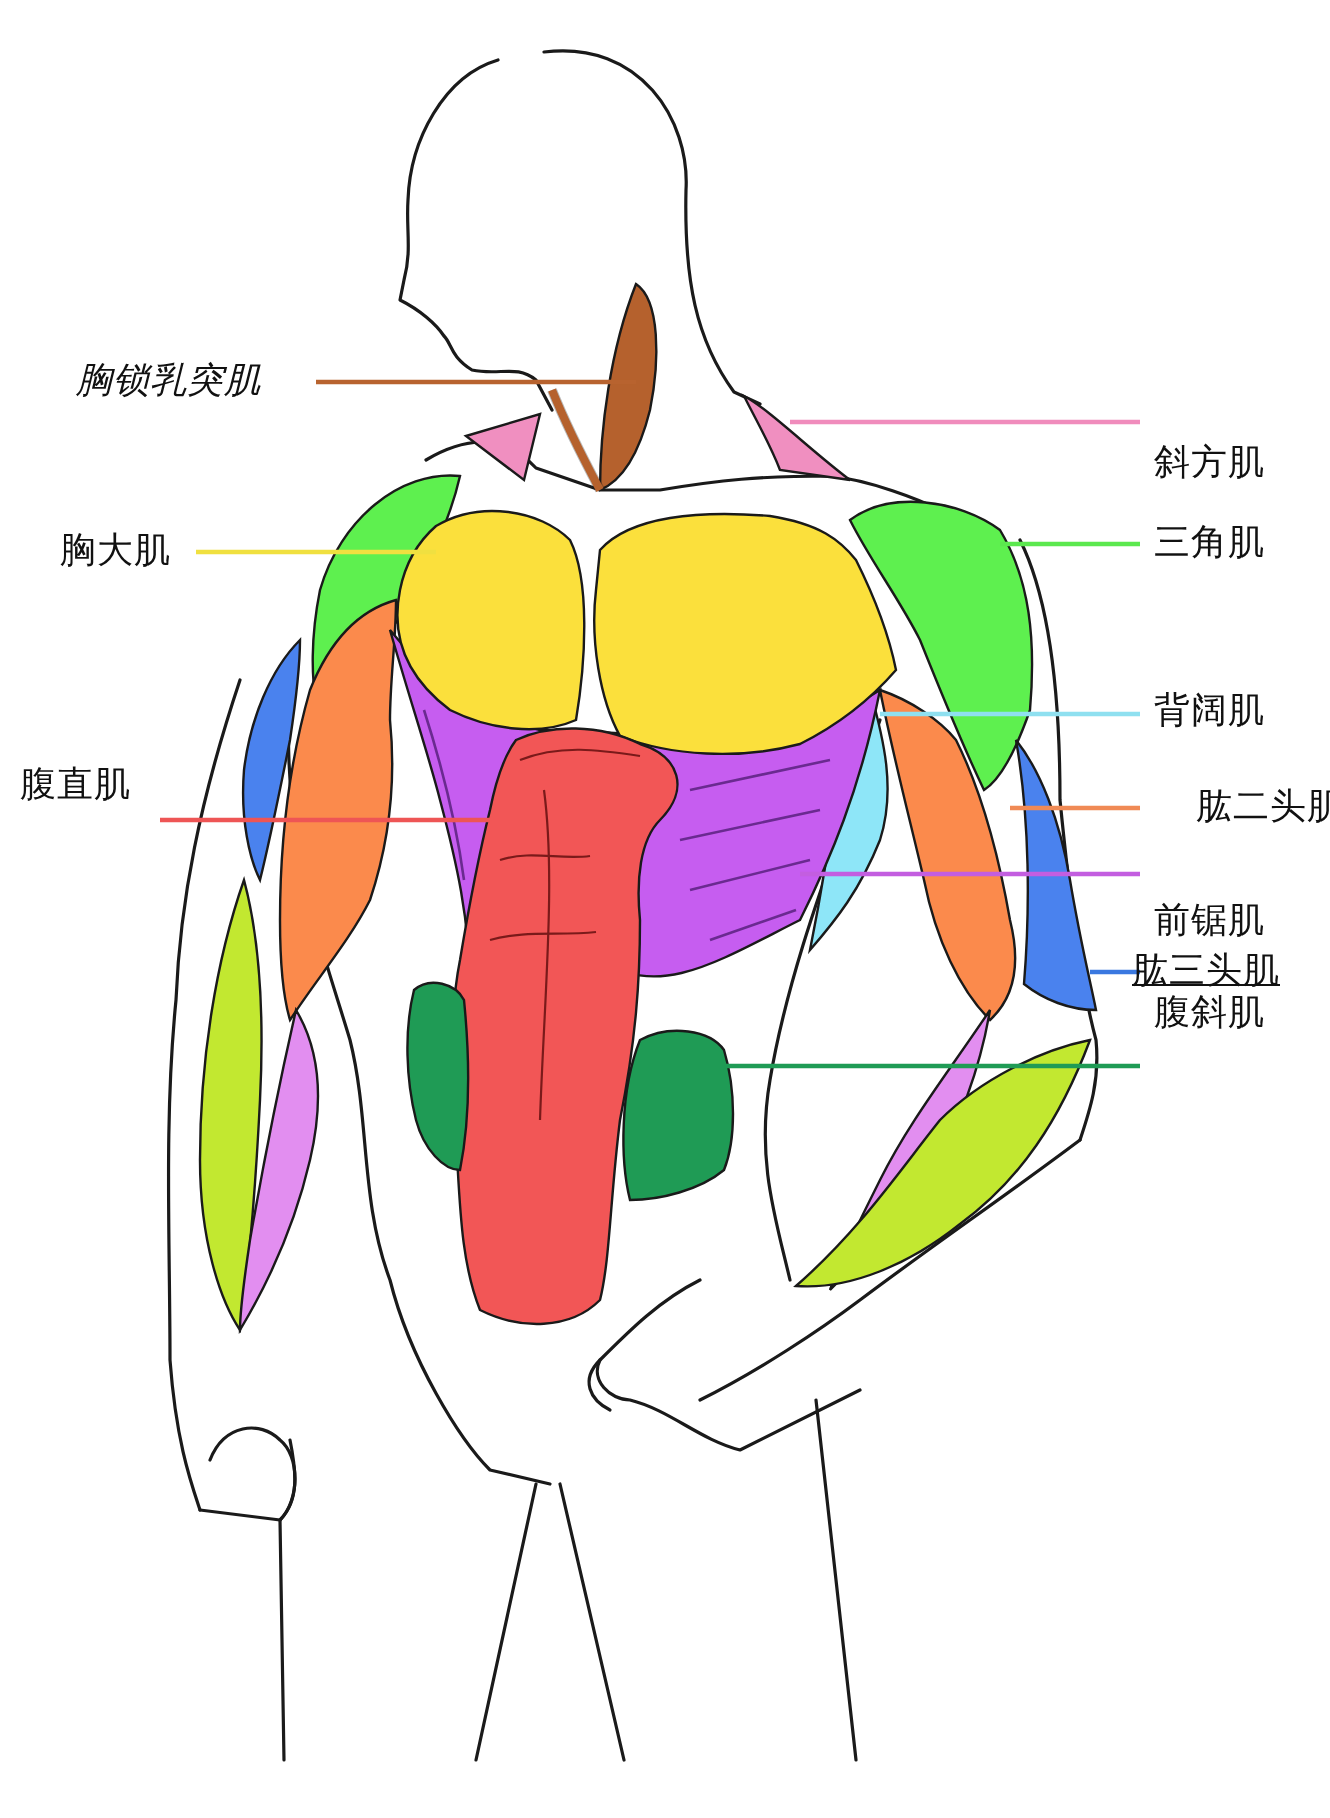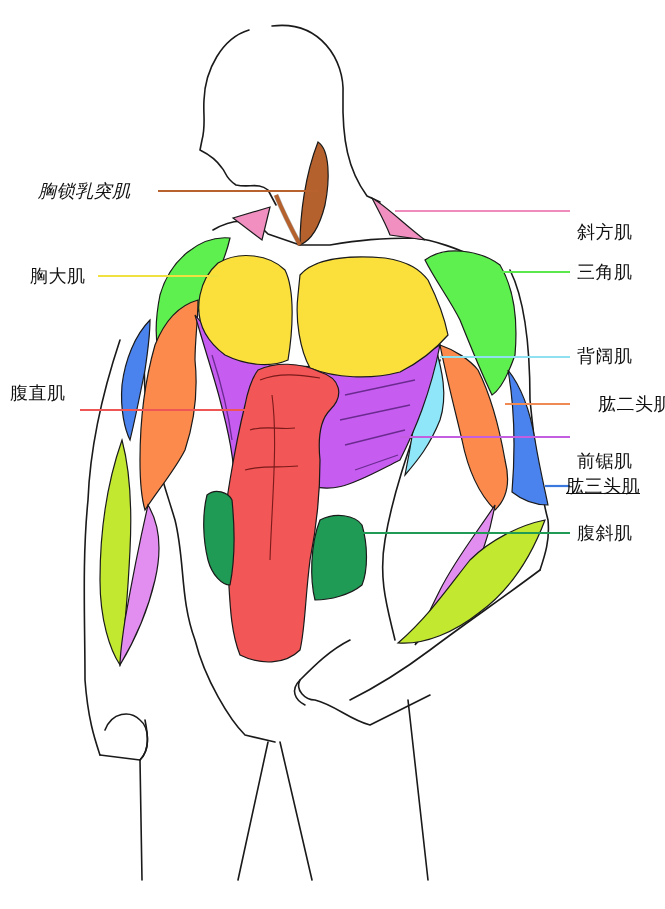--- a/index.html
+++ b/index.html
@@ -103,13 +103,13 @@
 
 <div class="label" style="left:38px; top:180px;font-style:italic;">胸锁乳突肌</div>
 <div class="label" style="left:30px; top:265px;">胸大肌</div>
 <div class="label" style="left:10px; top:382px;">腹直肌</div>
 <div class="label" style="left:577px; top:200px;margin-top:21px;">斜方肌</div>
 <div class="label" style="left:577px; top:261px;">三角肌</div>
 <div class="label" style="left:577px; top:345px;">背阔肌</div>
 <div class="label" style="left:582px; top:393px;margin-left:16px;">肱二头肌</div>
 <div class="label" style="left:577px; top:426px;margin-top:24px;">前锯肌</div>
 <div class="label" style="left:566px; top:475px;text-decoration:underline;">肱三头肌</div>
-<div class="label" style="left:577px; top:522px;">腹斜肌</div>
+<div class="label" style="left:577px; top:496px;">腹斜肌</div>
 
 </body></html>

